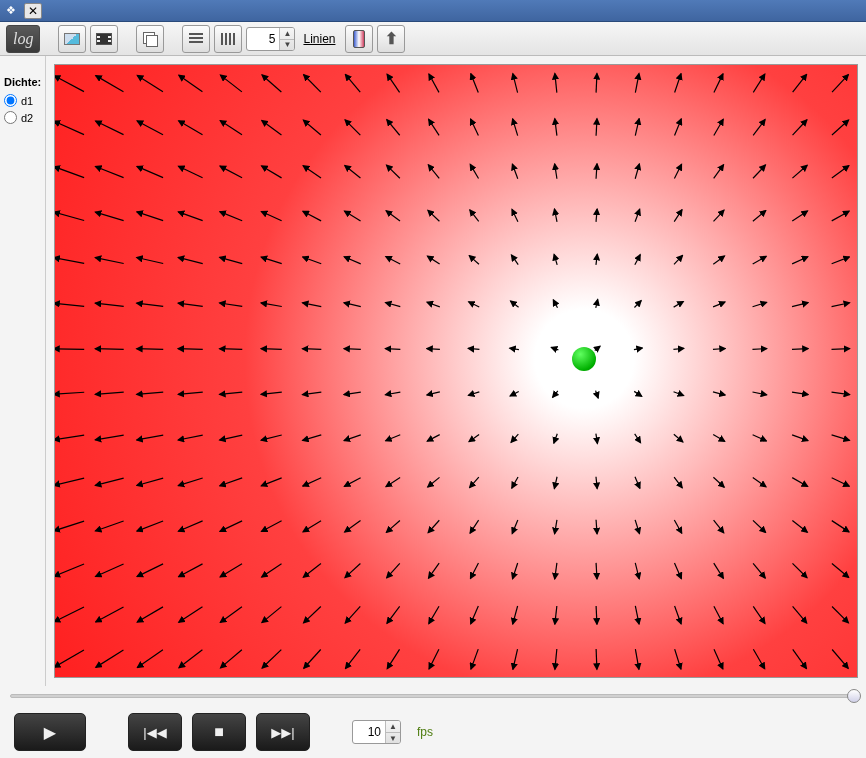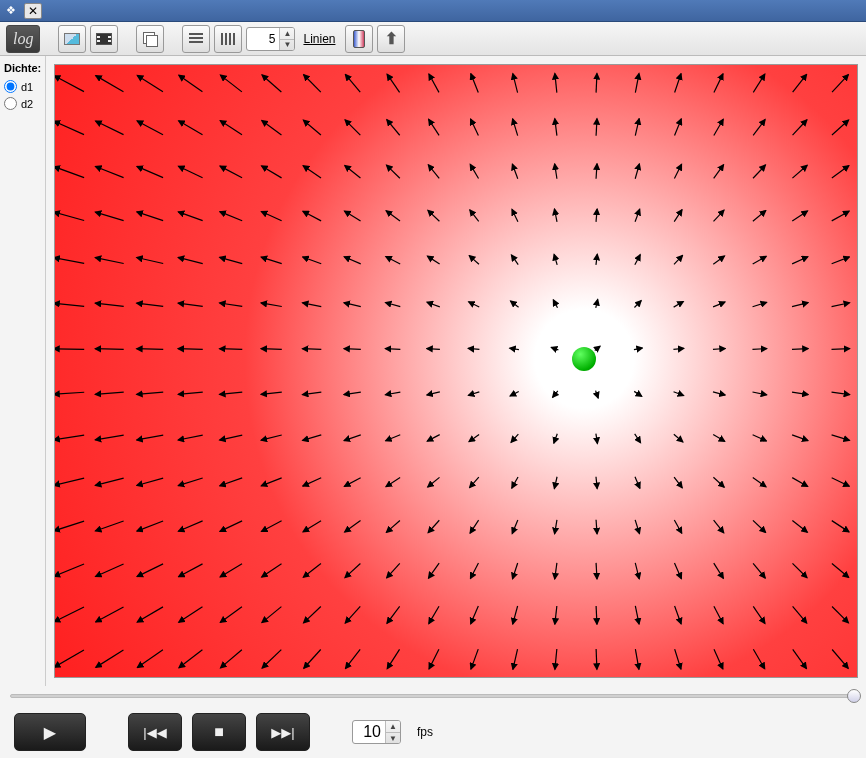--- a/index.html
+++ b/index.html
@@ -89,21 +89,21 @@
   .linien { margin-left:4px; margin-right:6px;text-decoration:underline; }
   
   .main {
     display:flex;
     height: calc(758px - 22px - 34px - 72px);
   }
   .sidebar {
     width:46px;
     background:#f4f4f4;
     border-right:1px solid #ccc;
-    padding:6px 4px;
+    padding:20px 4px;
     font-size:11px;
   }
   .sidebar .hdr { font-weight:bold; margin-bottom:6px; }
   .radio-row { display:flex; align-items:center; gap:4px; margin-bottom:4px; }
   .radio-row input { margin:0; }
   .canvas-wrap {
     flex:1;
     padding:8px;
     background:#f4f4f4;
     display:flex;
@@ -162,33 +162,33 @@
     font-size:16px;
   }
   .pbtn.big { width:72px; }
   .pgap { width:22px; }
   .fps-box {
     display:flex; align-items:center;
     border:1px solid #999; border-radius:3px;
     background:#fff; height:24px; overflow:hidden;
   }
   .fps-box input {
-    width:32px; border:none; text-align:right; padding:0 4px; font-size:16px; outline:none;
+    width:32px; border:none; text-align:right; padding:0 4px; font-size:12px; outline:none;
   }
   .fps-box .spbtns {
     display:flex; flex-direction:column;
     border-left:1px solid #bbb;
     background:linear-gradient(#f6f6f6,#e0e0e0);
   }
   .fps-box .spbtns div {
     width:14px; height:11px; font-size:8px; line-height:9px;
     display:flex; align-items:center; justify-content:center; color:#444;
   }
   .fps-box .spbtns div + div { border-top:1px solid #bbb; }
-  .fps-lbl { margin-left:6px; color:#000000; }
+  .fps-lbl { margin-left:6px; color:#4d7c0f; }
   
   .glyph { display:inline-block; }
   .img-icon {
     width:16px; height:12px; border:1px solid #777; background:
       linear-gradient(135deg,#cde 50%,#5bd 50%);
   }
   .film-icon {
     width:16px; height:12px; border:1px solid #555; background:#333;
     position:relative;
   }

